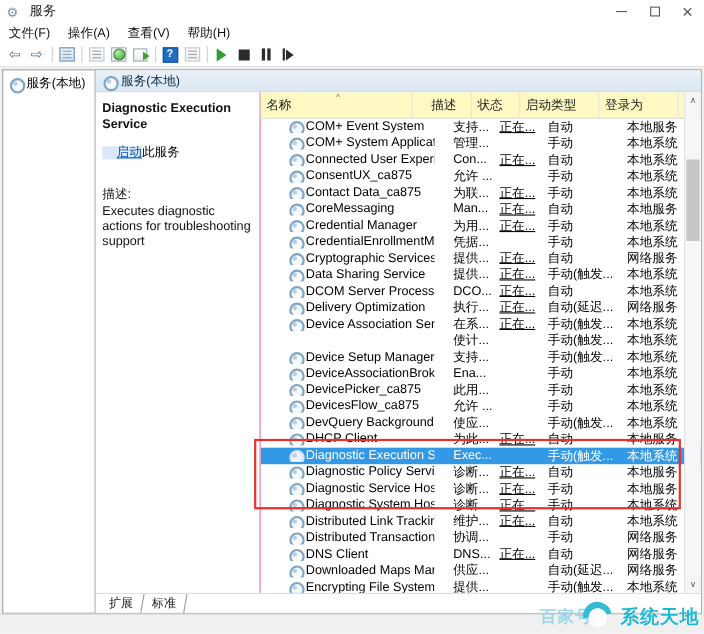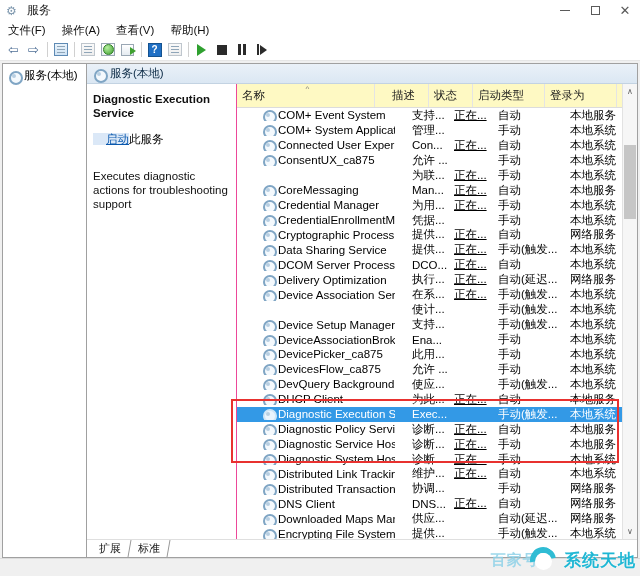--- a/index.html
+++ b/index.html
@@ -536,20 +536,21 @@
         <span>服务(本地)</span>
       </div>
 
       <div class="pane-body">
 
         <div class="detail-pane">
           <div class="detail-title">Diagnostic Execution Service</div>
           <div class="detail-action">
             <span class="lnk">启动</span><span>此服务</span>
           </div>
+          <div class="detail-desc-label">描述:</div>
           <div class="detail-desc-text">Executes diagnostic actions for troubleshooting support</div>
         </div>
 
         <div class="list-pane">
 
           <div class="list-header">
             <div class="lh-cell col-name">
               <span>名称</span>
               <span class="sortmark">^</span>
             </div>
@@ -594,20 +595,24 @@
                 <div class="cell name col-name">
                   <span class="svc-ico"></span>
                   <span>ConsentUX_ca875</span>
                 </div>
                 <div class="cell desc col-desc">允许 ...</div>
                 <div class="cell status col-status"></div>
                 <div class="cell start col-start">手动</div>
                 <div class="cell logon col-logon">本地系统</div>
               </div>
               <div class="row">
+                <div class="cell name col-name">
+                  <span class="svc-ico"></span>
+                  <span>Contact Data_ca875</span>
+                </div>
                 <div class="cell desc col-desc">为联...</div>
                 <div class="cell status col-status">正在...</div>
                 <div class="cell start col-start">手动</div>
                 <div class="cell logon col-logon">本地系统</div>
               </div>
               <div class="row">
                 <div class="cell name col-name">
                   <span class="svc-ico"></span>
                   <span>CoreMessaging</span>
                 </div>
@@ -632,21 +637,21 @@
                   <span>CredentialEnrollmentMan...</span>
                 </div>
                 <div class="cell desc col-desc">凭据...</div>
                 <div class="cell status col-status"></div>
                 <div class="cell start col-start">手动</div>
                 <div class="cell logon col-logon">本地系统</div>
               </div>
               <div class="row">
                 <div class="cell name col-name">
                   <span class="svc-ico"></span>
-                  <span>Cryptographic Process</span>
+                  <span>Cryptographic Services</span>
                 </div>
                 <div class="cell desc col-desc">提供...</div>
                 <div class="cell status col-status">正在...</div>
                 <div class="cell start col-start">自动</div>
                 <div class="cell logon col-logon">网络服务</div>
               </div>
               <div class="row">
                 <div class="cell name col-name">
                   <span class="svc-ico"></span>
                   <span>Data Sharing Service</span>

